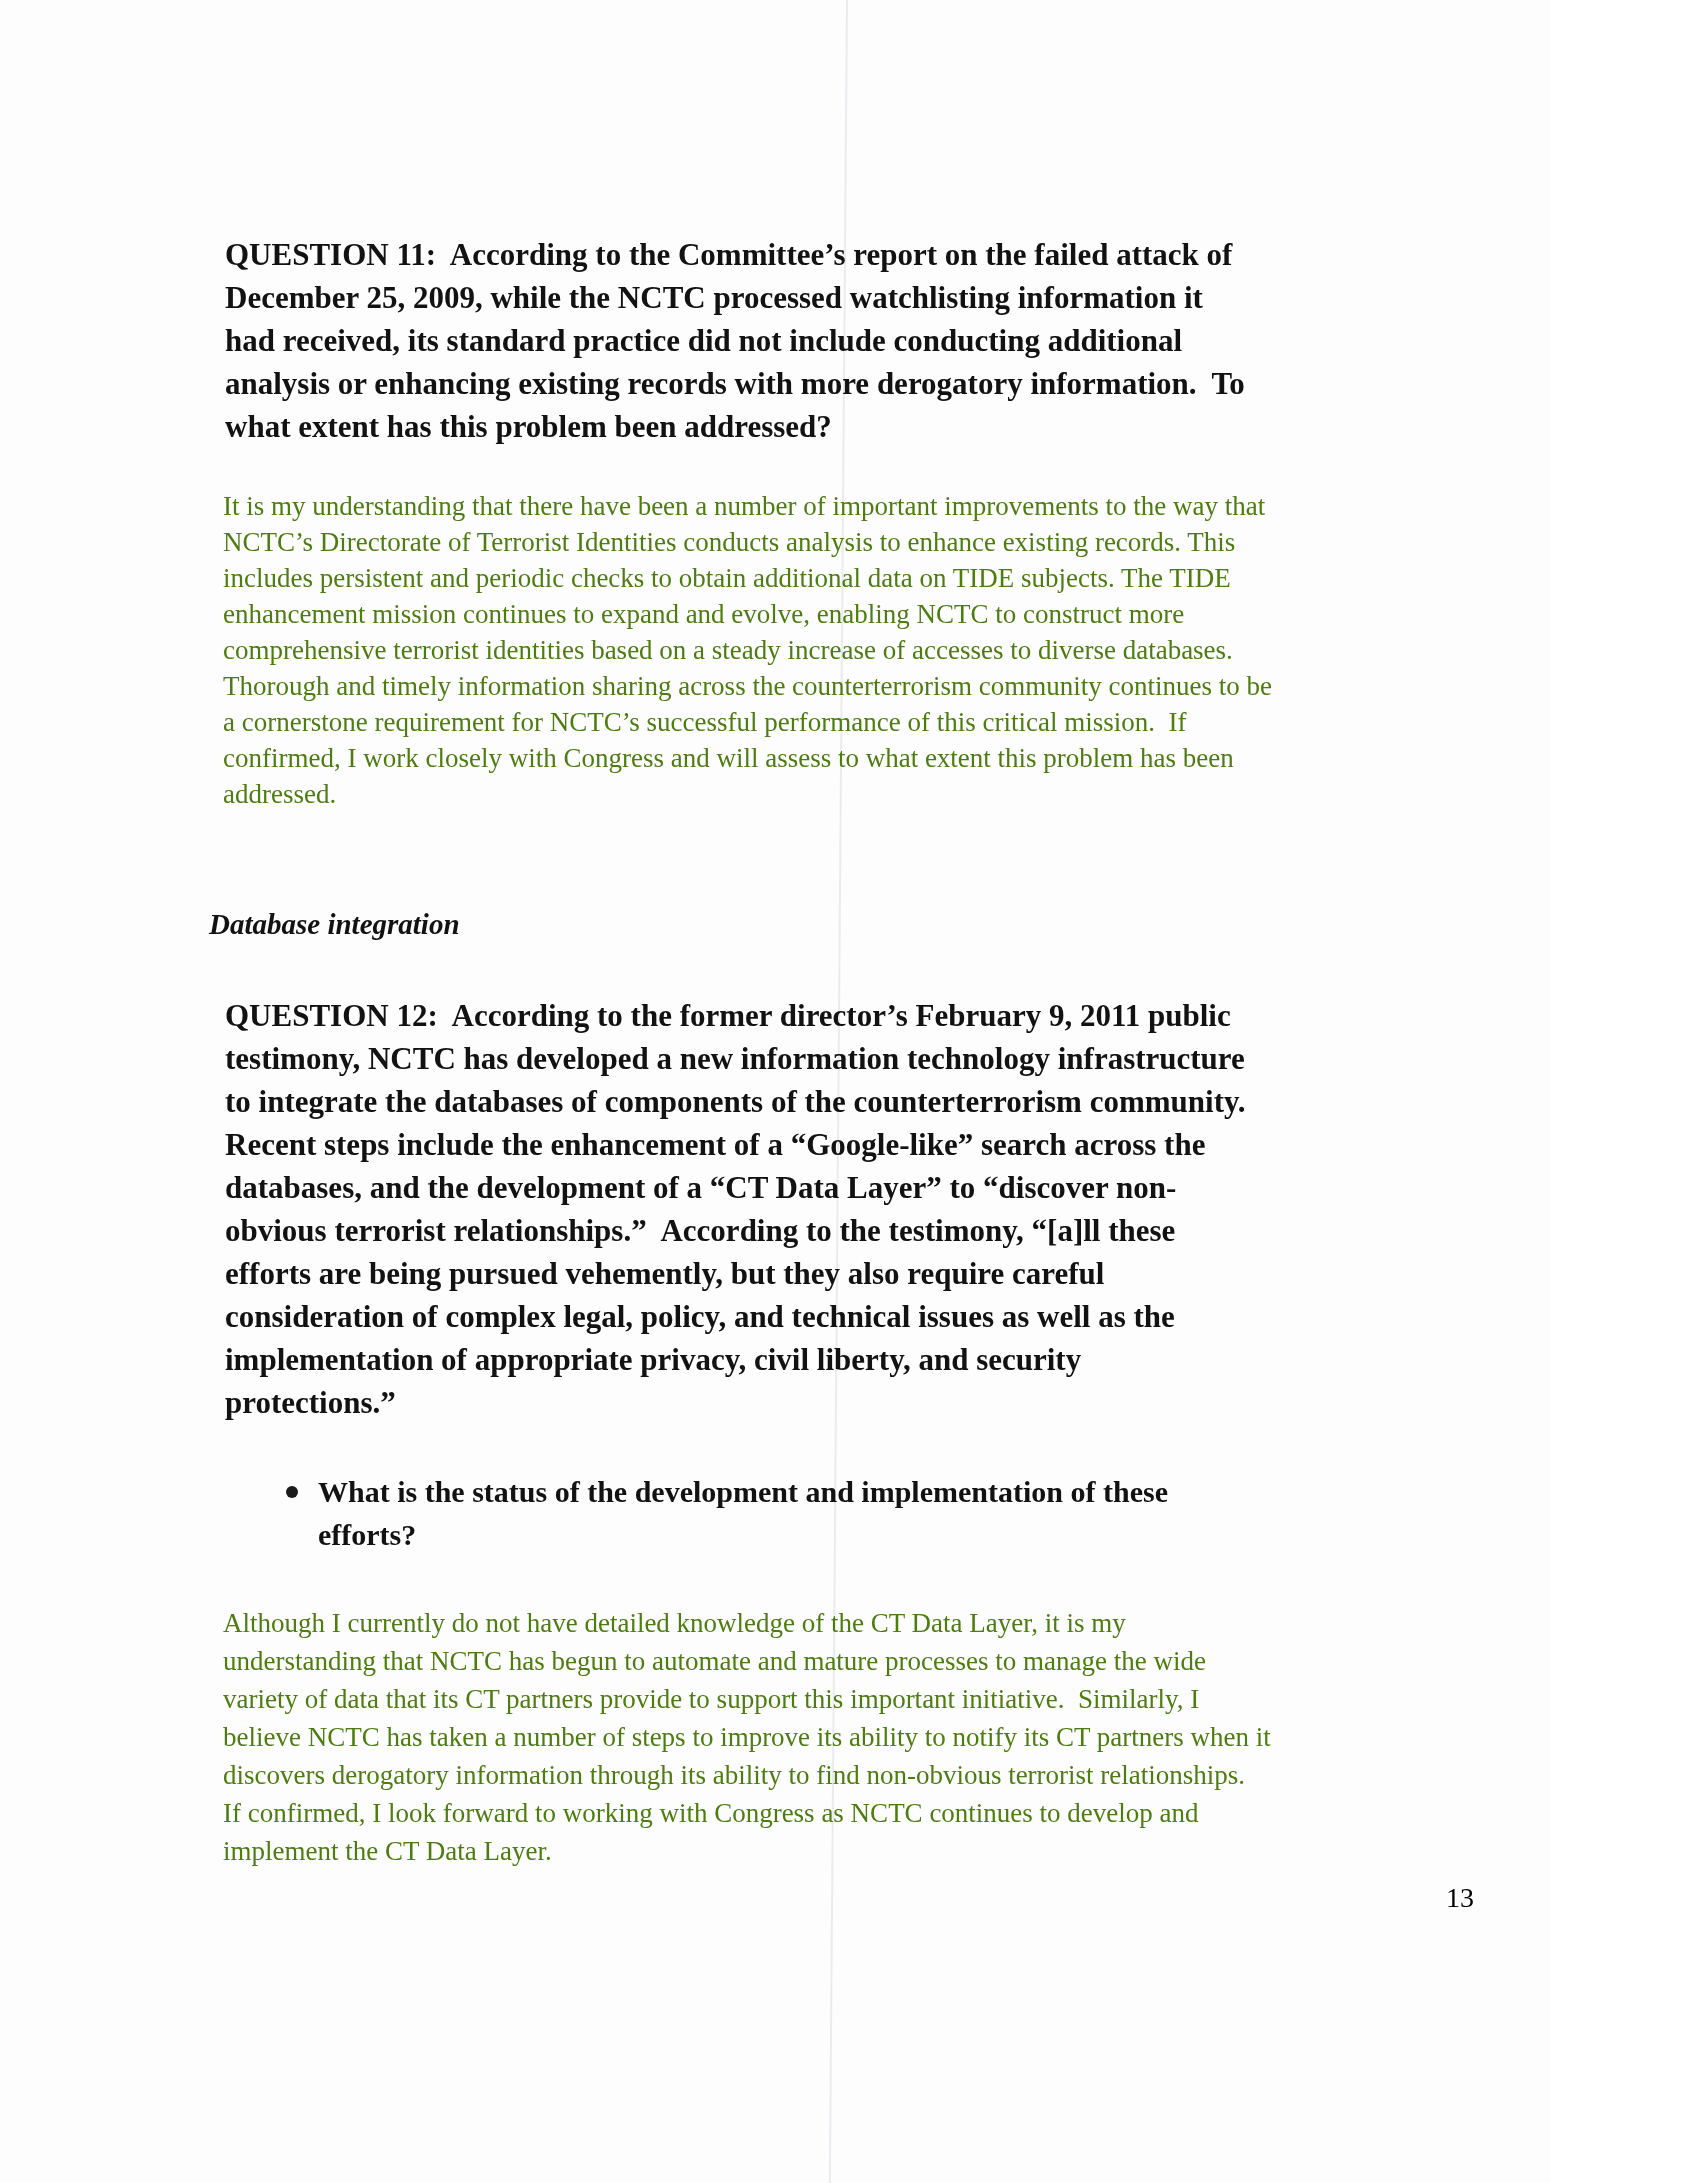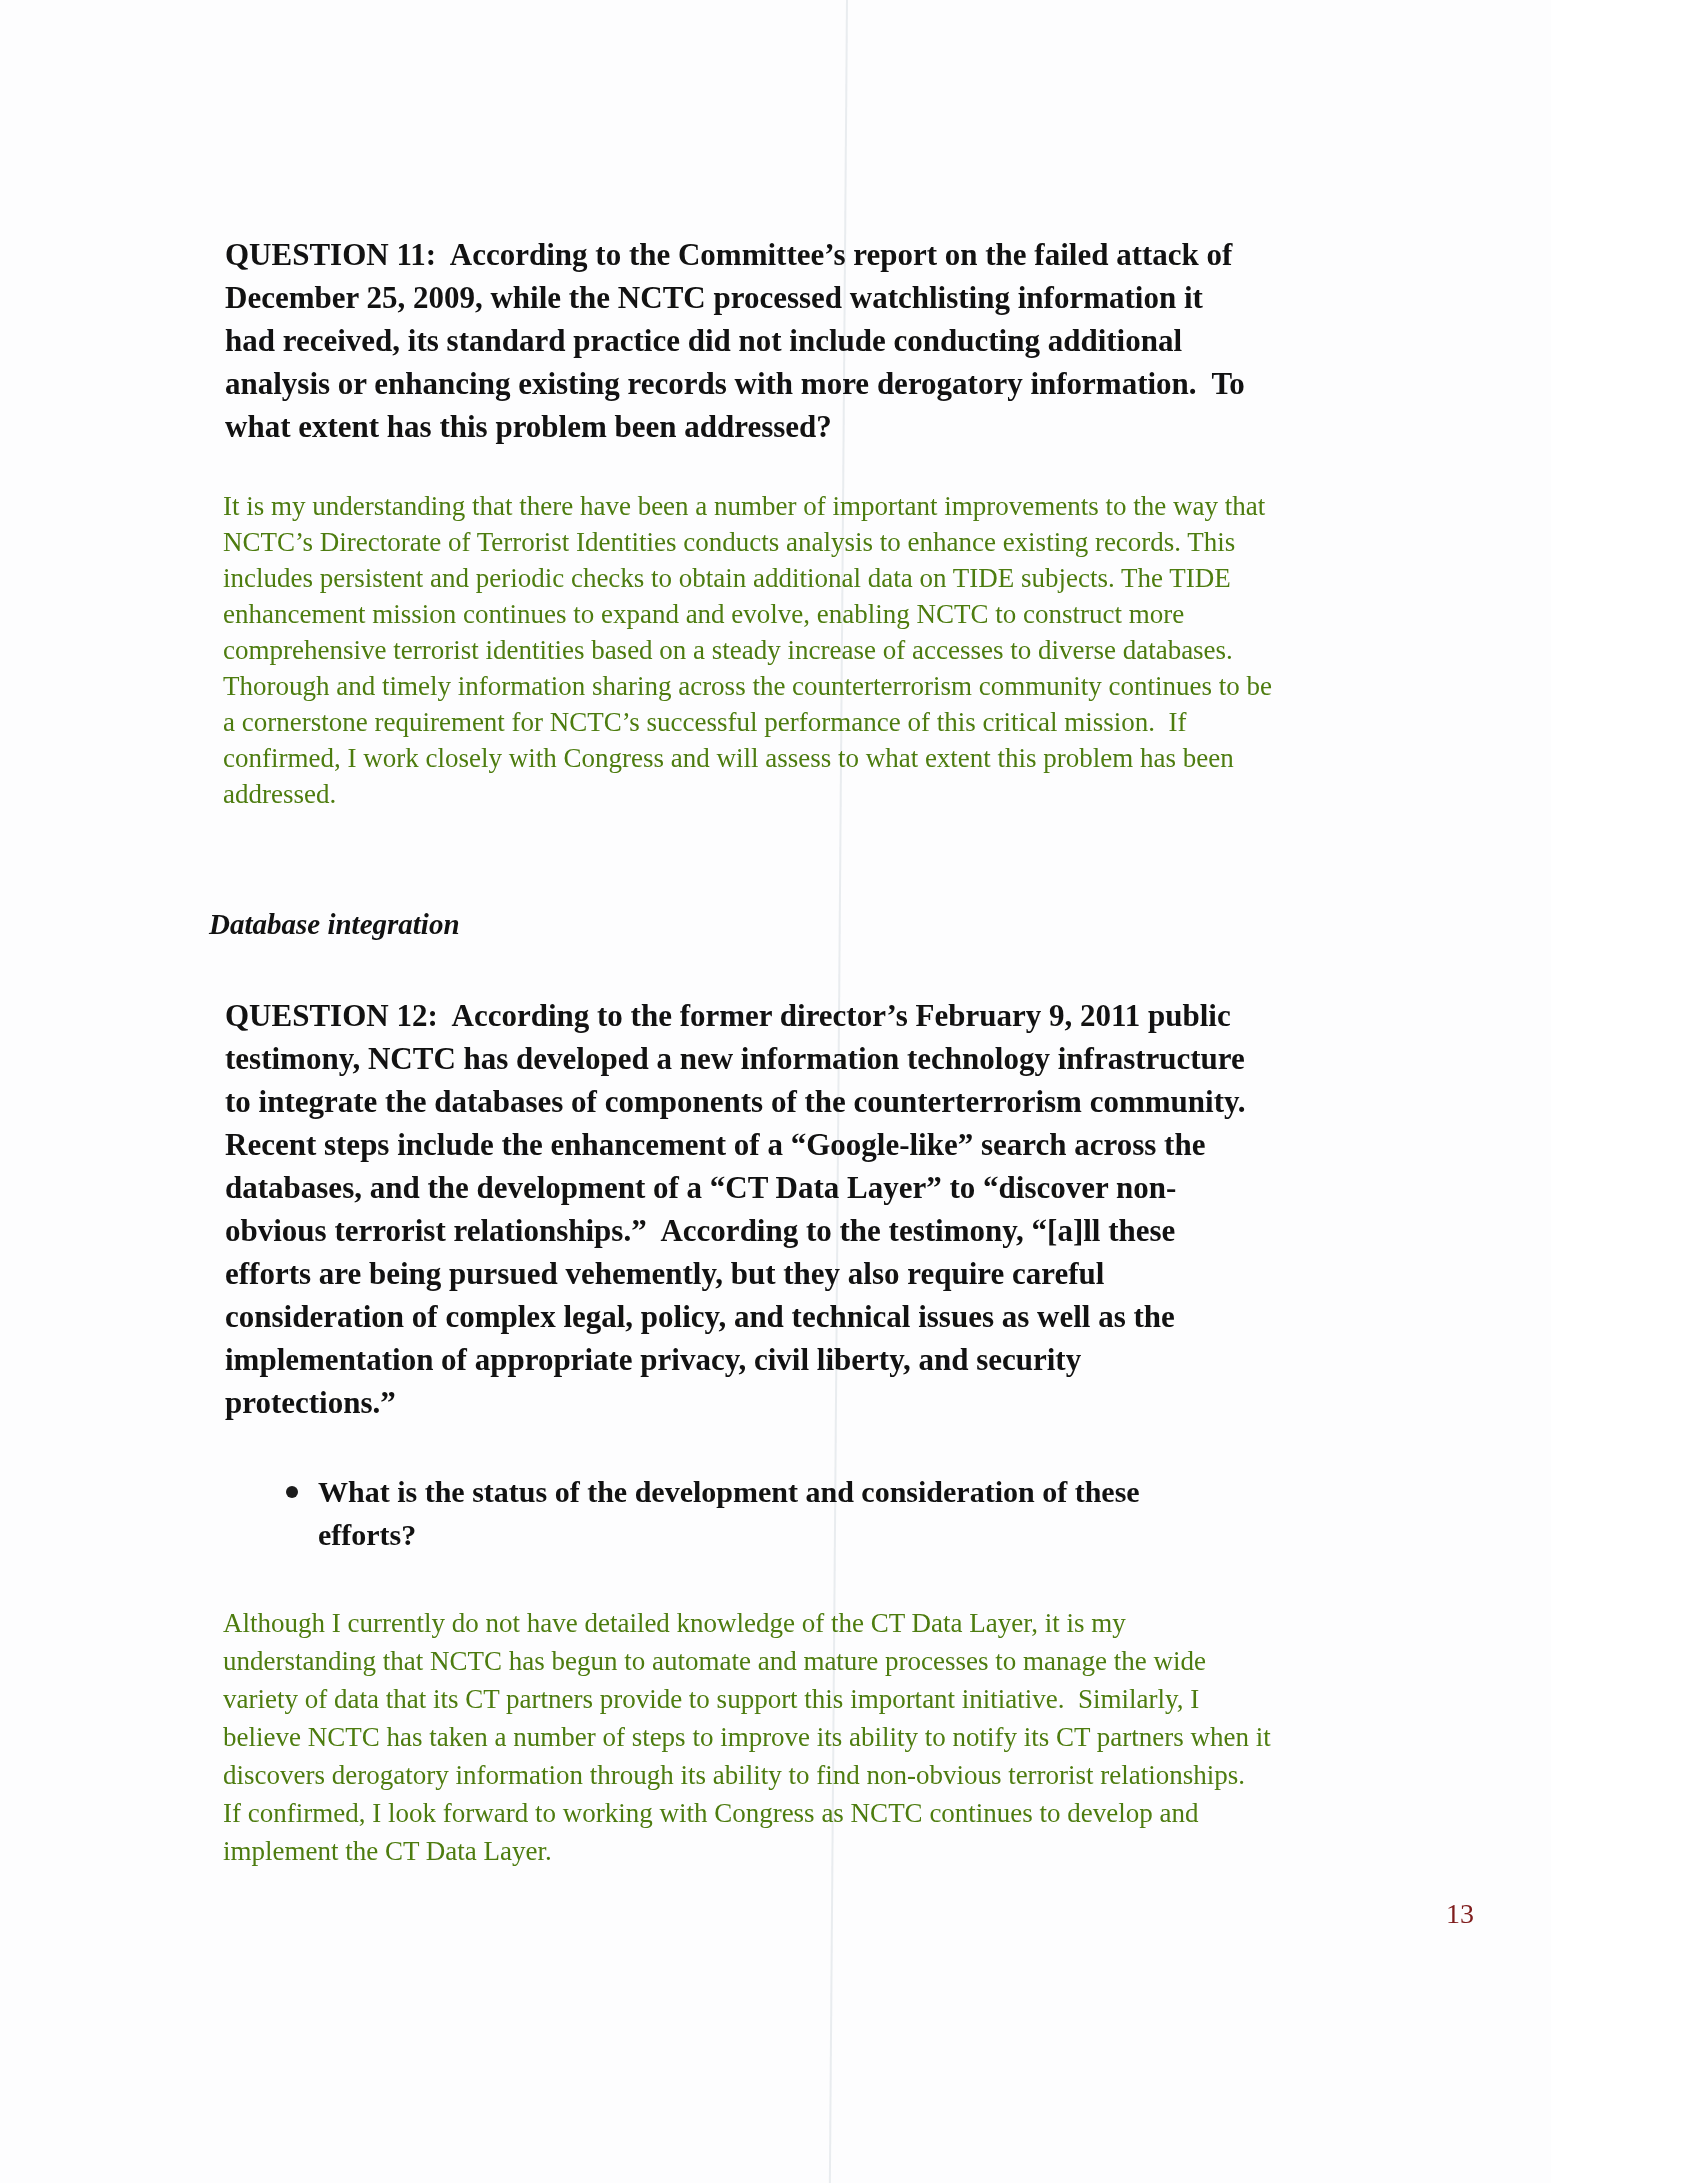--- a/index.html
+++ b/index.html
@@ -100,22 +100,21 @@
     font-weight: 700;
     white-space: pre-wrap;
     width: 1059px;
     color: #121212;
   }
   .page-number {
     position: absolute;
     left: 1446px;
     top: 1882px;
     font-size: 28px;
-    color: #7f1d1d;
-    margin-top: 16px;
+    color: #000000;
   }
 </style>
 </head>
 <body>
 
 <div class="page">
 
   <div class="scan-line"></div>
   <div class="scan-smudge"></div>
   <div class="scan-smudge2"></div>
@@ -144,21 +143,21 @@
 Recent steps include the enhancement of a “Google-like” search across the
 databases, and the development of a “CT Data Layer” to “discover non-
 obvious terrorist relationships.”  According to the testimony, “[a]ll these
 efforts are being pursued vehemently, but they also require careful
 consideration of complex legal, policy, and technical issues as well as the
 implementation of appropriate privacy, civil liberty, and security
 protections.”</div>
 
   <div class="bullet-item">
     <span class="bullet-dot"></span>
-    <span class="bullet-text">What is the status of the development and consideration of these
+    <span class="bullet-text">What is the status of the development and implementation of these
 efforts?</span>
   </div>
 
   <div class="txt body-para answer12">Although I currently do not have detailed knowledge of the CT Data Layer, it is my
 understanding that NCTC has begun to automate and mature processes to manage the wide
 variety of data that its CT partners provide to support this important initiative.  Similarly, I
 believe NCTC has taken a number of steps to improve its ability to notify its CT partners when it
 discovers derogatory information through its ability to find non-obvious terrorist relationships.
 If confirmed, I look forward to working with Congress as NCTC continues to develop and
 implement the CT Data Layer.</div>

